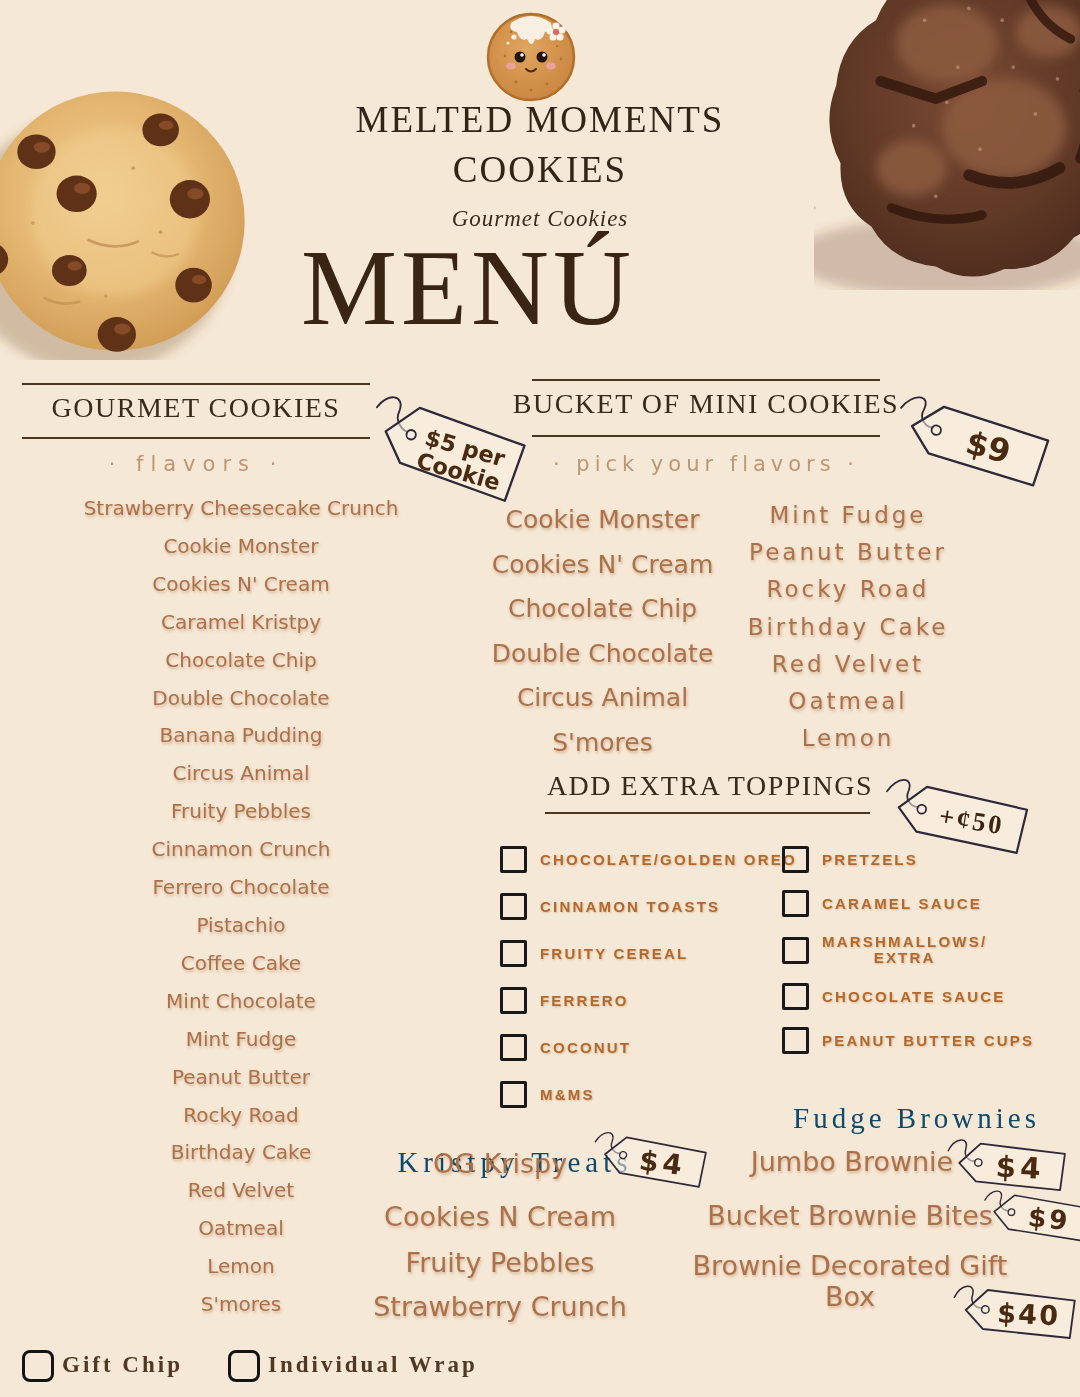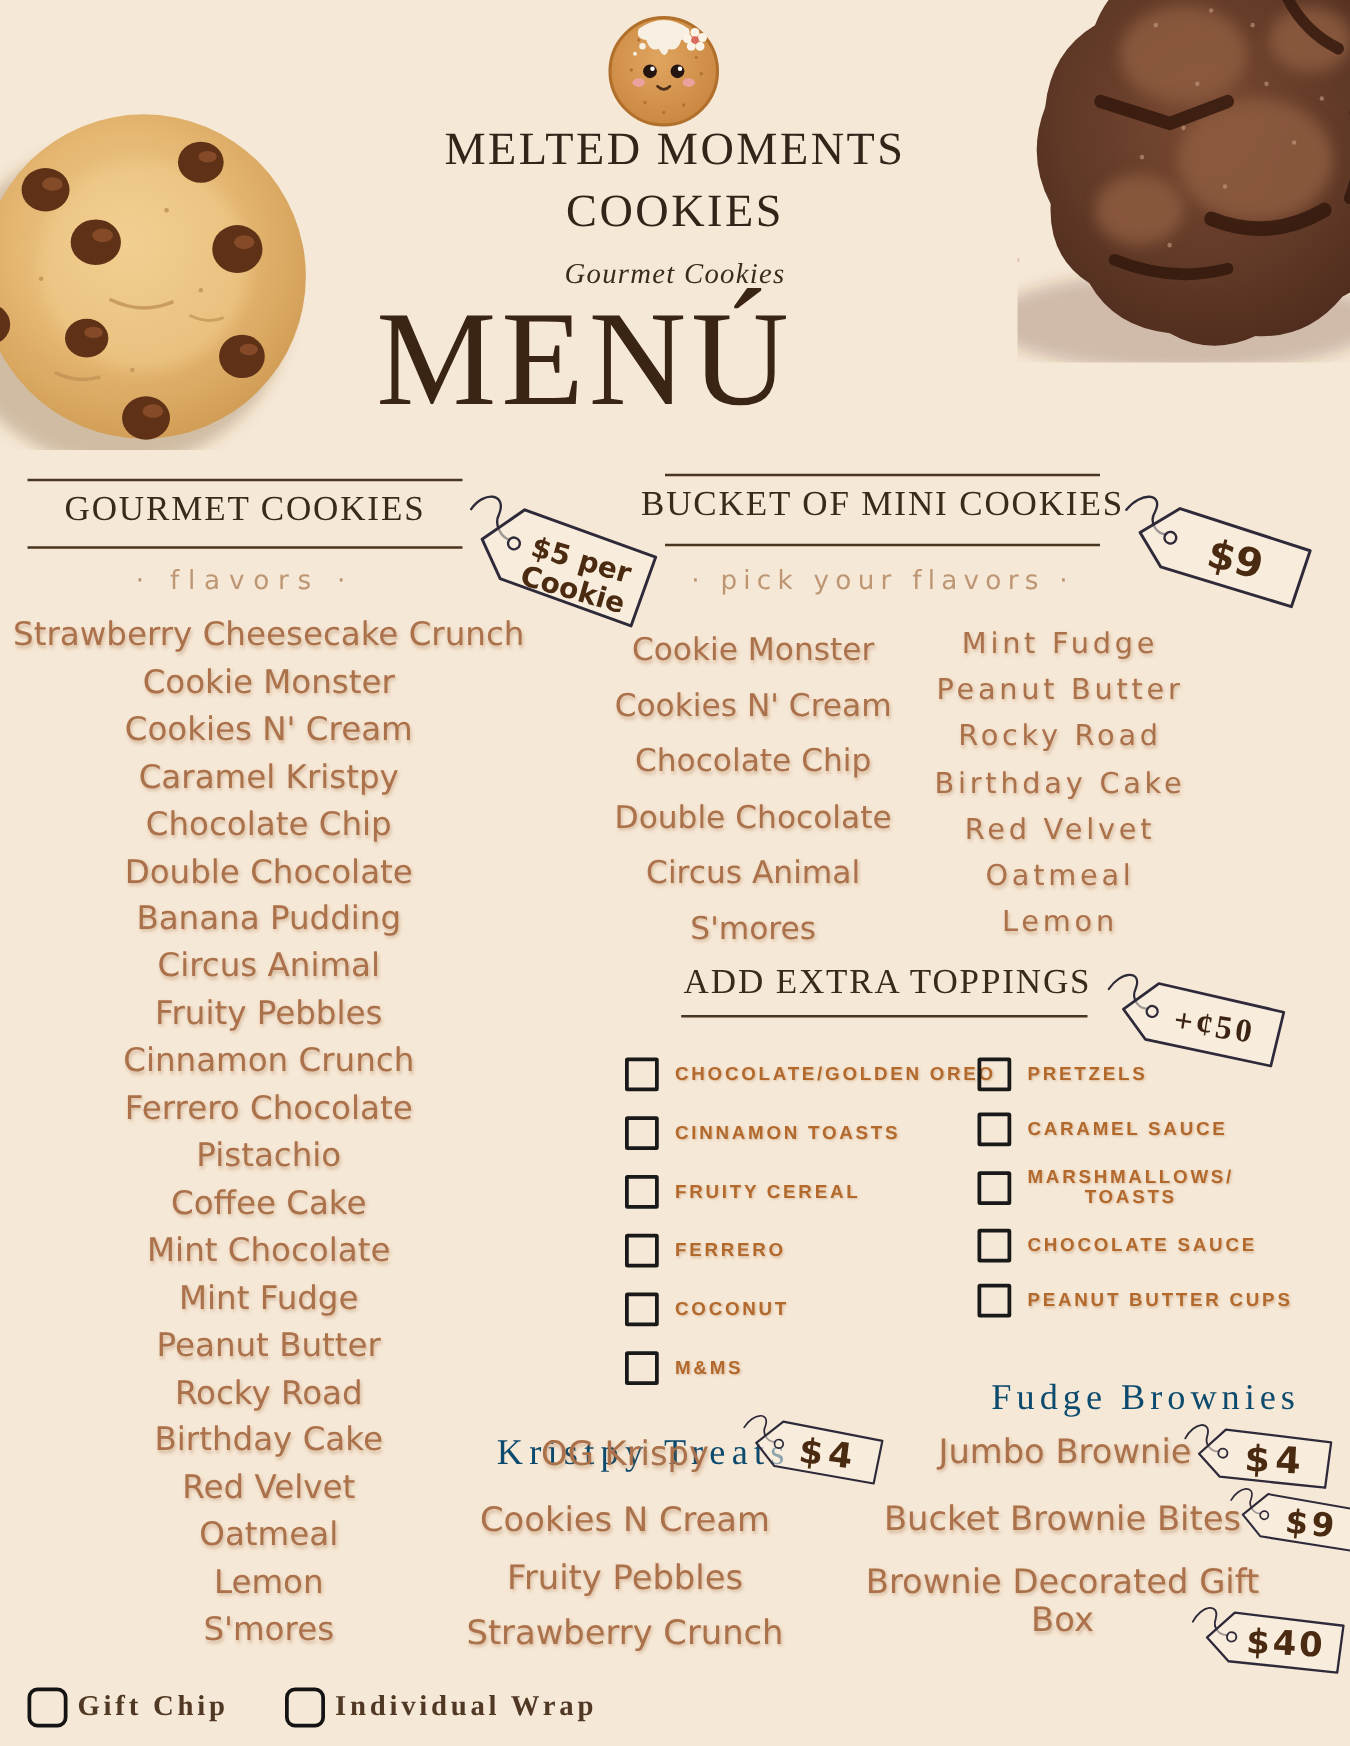--- a/index.html
+++ b/index.html
@@ -29,21 +29,21 @@
     font-size:28px;letter-spacing:1.5px;font-weight:500;
   }
   .rule{height:2px;background:#4a3520;}
   .subtitle{
     color:#bd9674;font-size:21px;letter-spacing:7px;
   }
   
   .item{
     color:#ab714a;text-shadow:1px 2px 3px rgba(150,90,40,.35);
   }
-  .flavor-list{font-size:26px;line-height:37.9px;}
+  .flavor-list{font-size:20px;line-height:37.9px;padding-left:26px;}
   .bucket1{font-size:25px;line-height:44.5px;}
   .bucket2{font-size:23px;line-height:37.2px;letter-spacing:3px;}
   
   .top-col{display:flex;flex-direction:column;}
   .top-row{display:flex;align-items:center;gap:13px;margin-bottom:20px;}
   .top-col.right .top-row{margin-bottom:17px;}
   .cb{
     width:21px;height:21px;border:3px solid #191919;border-radius:2px;
     background:transparent;flex:0 0 auto;
   }
@@ -340,21 +340,21 @@
     <span class="cb"></span>
     <span class="top-label">PRETZELS</span>
   </div>
     <div class="top-row">
     <span class="cb"></span>
     <span class="top-label">CARAMEL SAUCE</span>
   </div>
     <div class="top-row">
     <span class="cb"></span>
     <span class="top-label">MARSHMALLOWS/
-TOASTS</span>
+EXTRA</span>
   </div>
     <div class="top-row">
     <span class="cb"></span>
     <span class="top-label">CHOCOLATE SAUCE</span>
   </div>
     <div class="top-row">
     <span class="cb"></span>
     <span class="top-label">PEANUT BUTTER CUPS</span>
   </div>
   </div>

